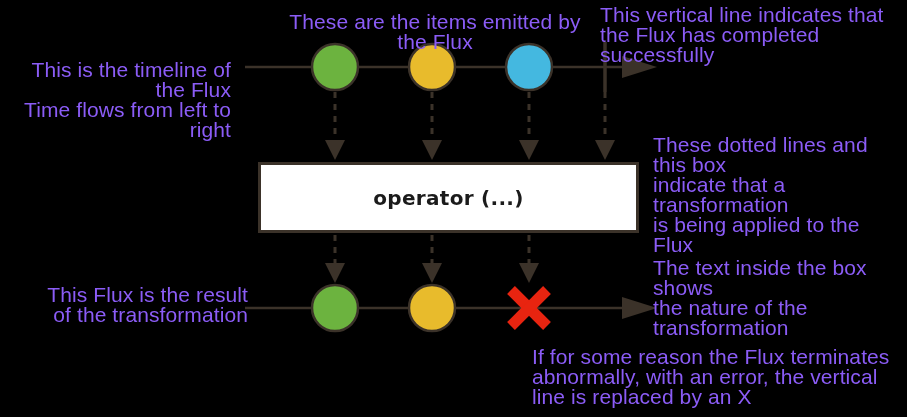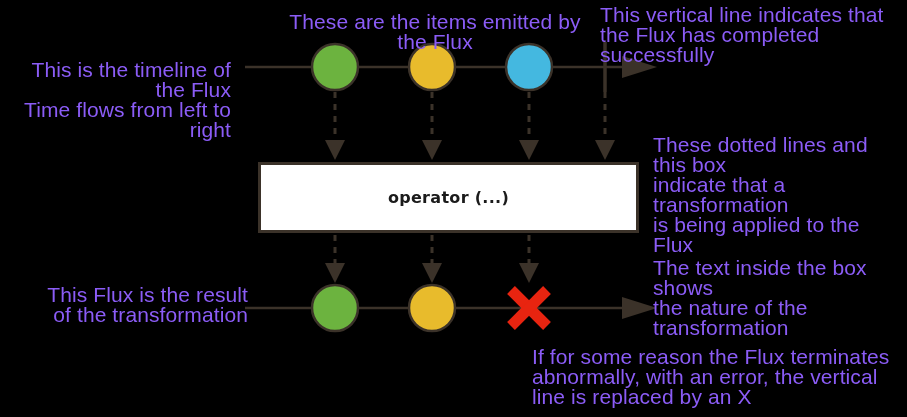--- a/index.html
+++ b/index.html
@@ -44,21 +44,21 @@
     background: #ffffff;
     border: 3px solid #3b3229;
     box-sizing: border-box;
     display: flex;
     align-items: center;
     justify-content: center;
   }
   .op-box-label {
     font-family: "DejaVu Sans", sans-serif;
     font-weight: bold;
-    font-size: 16px;
+    font-size: 20px;
     color: #1b1b1b;
     letter-spacing: 0.3px;
   }
 </style>
 </head>
 <body>
 
 <div id="canvas">
 
   <svg class="marble-svg" viewBox="0 0 907 417">

